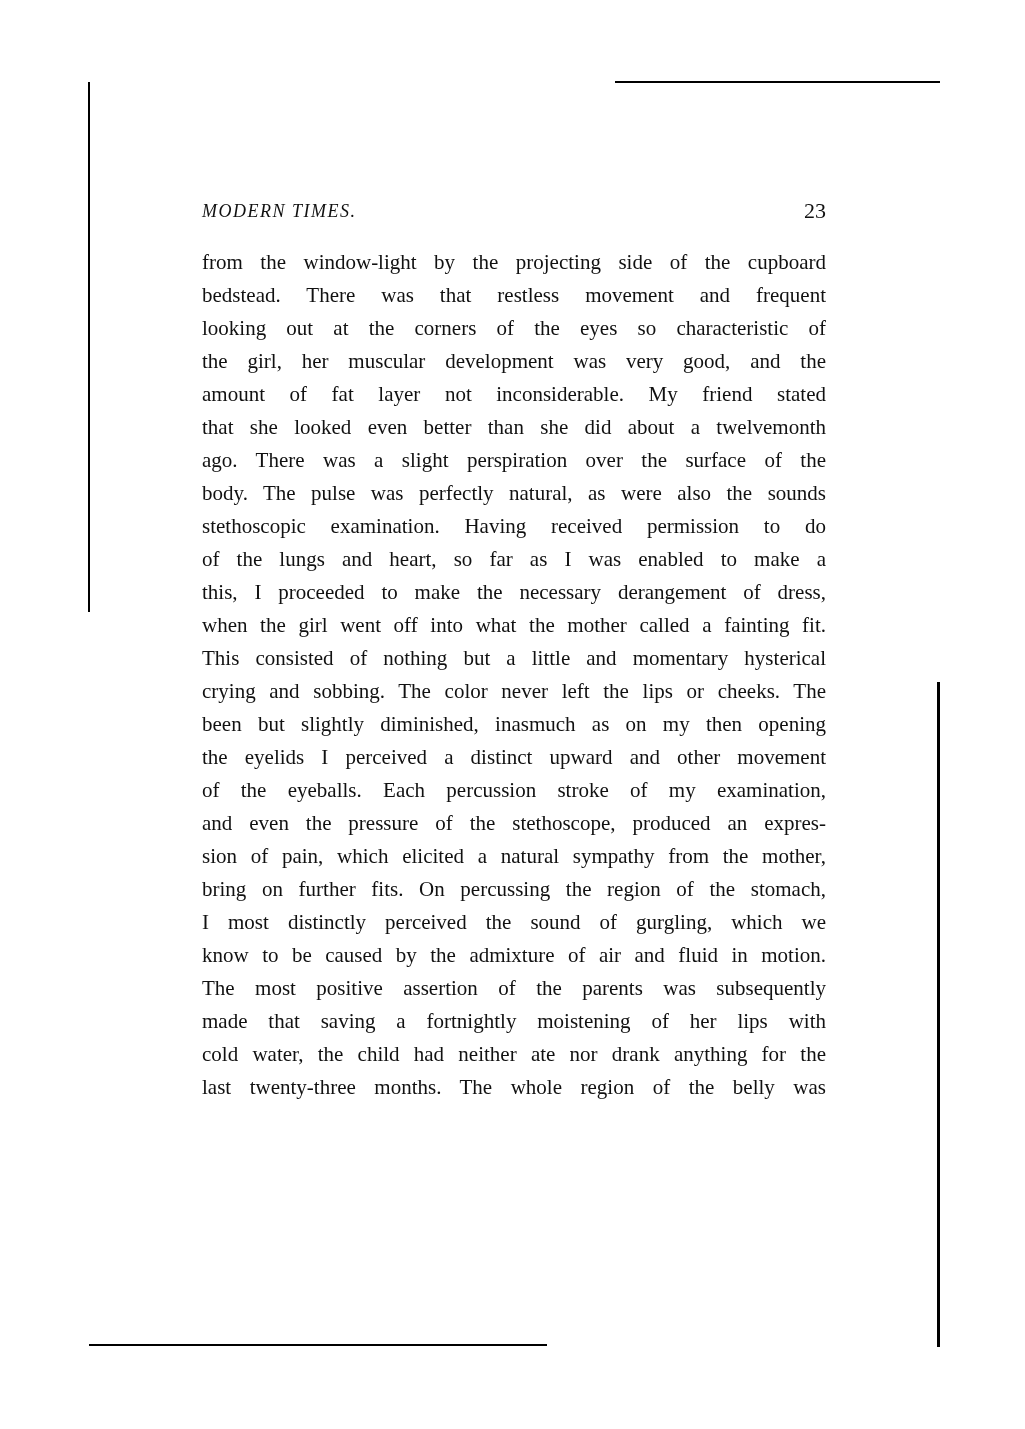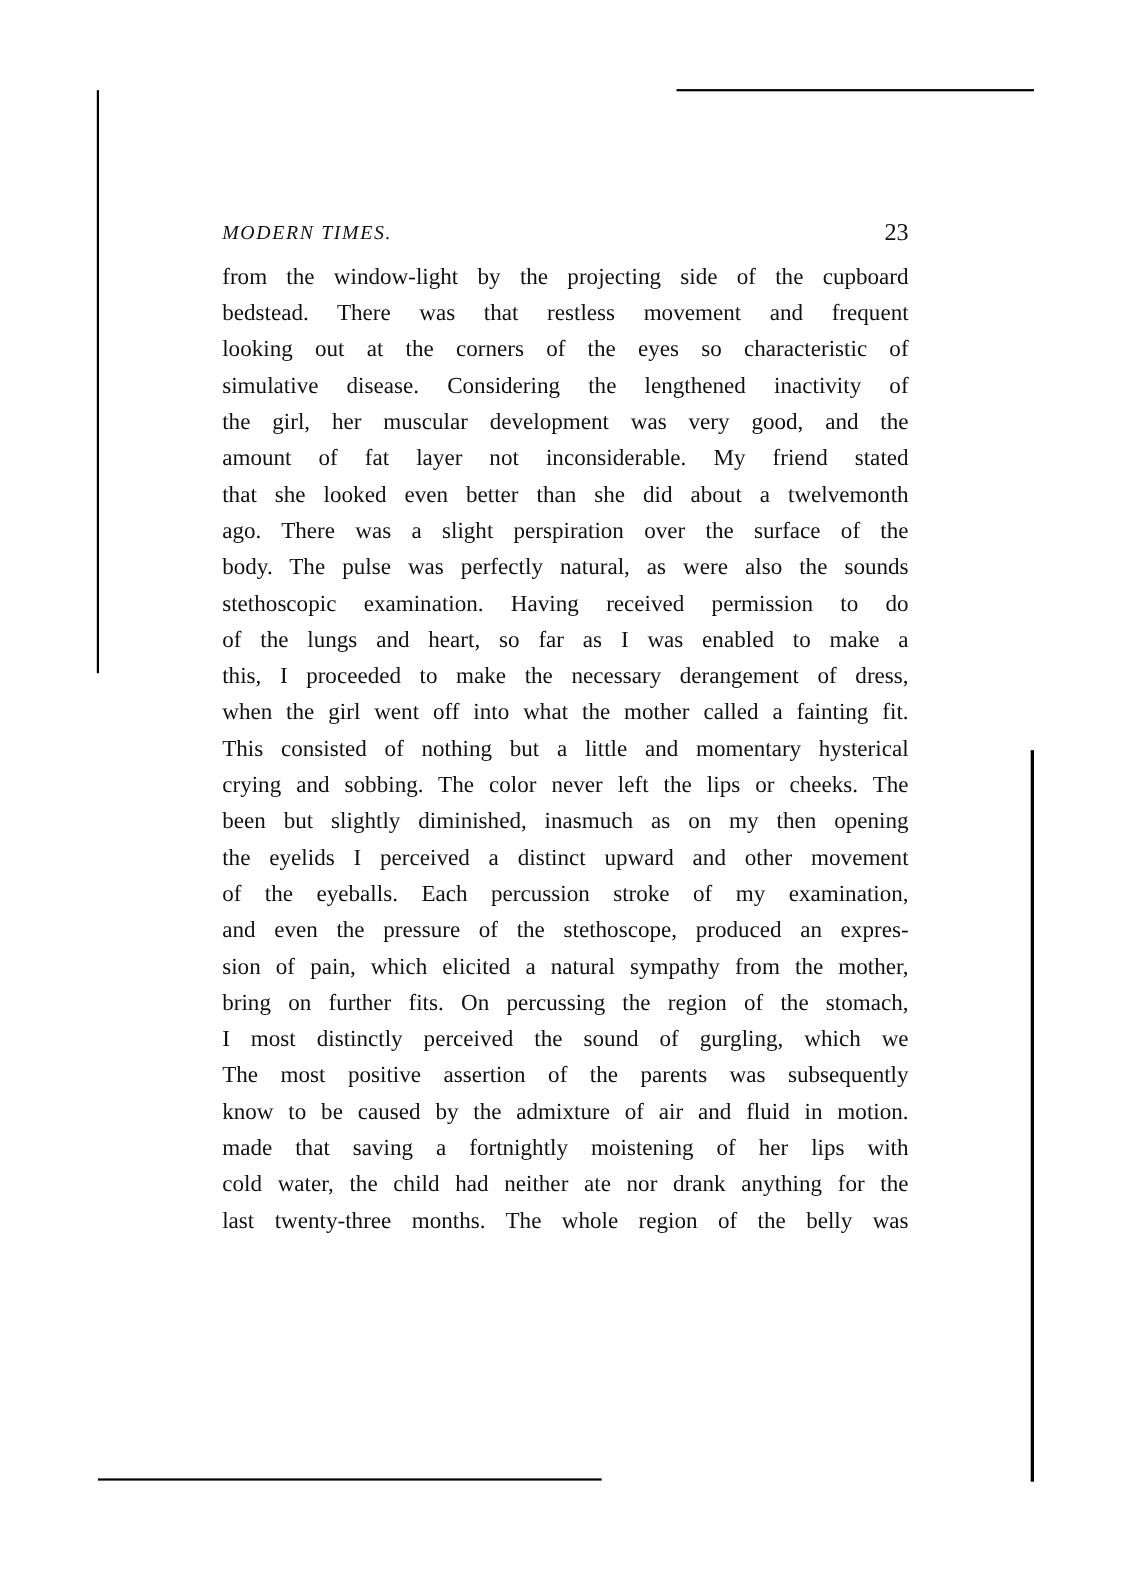--- a/index.html
+++ b/index.html
@@ -44,21 +44,21 @@
     }
     .page-number {
       position: absolute;
       right: 0;
       top: 0;
       font-size: 22px;
     }
     .body-text {
       position: absolute;
       left: 202px;
-      top: 235px;
+      top: 246px;
       width: 624px;
     }
     .line {
       display: block;
       height: 33px;
       line-height: 33px;
       font-size: 21px;
       white-space: nowrap;
       text-align: justify;
       text-align-last: justify;
@@ -77,37 +77,36 @@
 
 <div class="page-header">
   <span class="running-title">MODERN TIMES.</span>
   <span class="page-number">23</span>
 </div>
 
 <div class="body-text">
   <span class="line">from the window-light by the projecting side of the cupboard</span>
   <span class="line">bedstead. There was that restless movement and frequent</span>
   <span class="line">looking out at the corners of the eyes so characteristic of</span>
-  <span class="line">simulative disease. Considering the lengthened inactivity of</span>
   <span class="line">the girl, her muscular development was very good, and the</span>
   <span class="line">amount of fat layer not inconsiderable. My friend stated</span>
   <span class="line">that she looked even better than she did about a twelvemonth</span>
   <span class="line">ago. There was a slight perspiration over the surface of the</span>
   <span class="line">body. The pulse was perfectly natural, as were also the sounds</span>
   <span class="line">stethoscopic examination. Having received permission to do</span>
   <span class="line">of the lungs and heart, so far as I was enabled to make a</span>
   <span class="line">this, I proceeded to make the necessary derangement of dress,</span>
   <span class="line">when the girl went off into what the mother called a fainting fit.</span>
   <span class="line">This consisted of nothing but a little and momentary hysterical</span>
   <span class="line">crying and sobbing. The color never left the lips or cheeks. The</span>
   <span class="line">been but slightly diminished, inasmuch as on my then opening</span>
   <span class="line">the eyelids I perceived a distinct upward and other movement</span>
   <span class="line">of the eyeballs. Each percussion stroke of my examination,</span>
   <span class="line">and even the pressure of the stethoscope, produced an expres-</span>
   <span class="line">sion of pain, which elicited a natural sympathy from the mother,</span>
   <span class="line">bring on further fits. On percussing the region of the stomach,</span>
   <span class="line">I most distinctly perceived the sound of gurgling, which we</span>
+  <span class="line">know to be caused by the admixture of air and fluid in motion.</span>
   <span class="line">The most positive assertion of the parents was subsequently</span>
-  <span class="line">know to be caused by the admixture of air and fluid in motion.</span>
   <span class="line">made that saving a fortnightly moistening of her lips with</span>
   <span class="line">cold water, the child had neither ate nor drank anything for the</span>
   <span class="line last">last twenty-three months. The whole region of the belly was</span>
 </div>
 
 </body></html>

